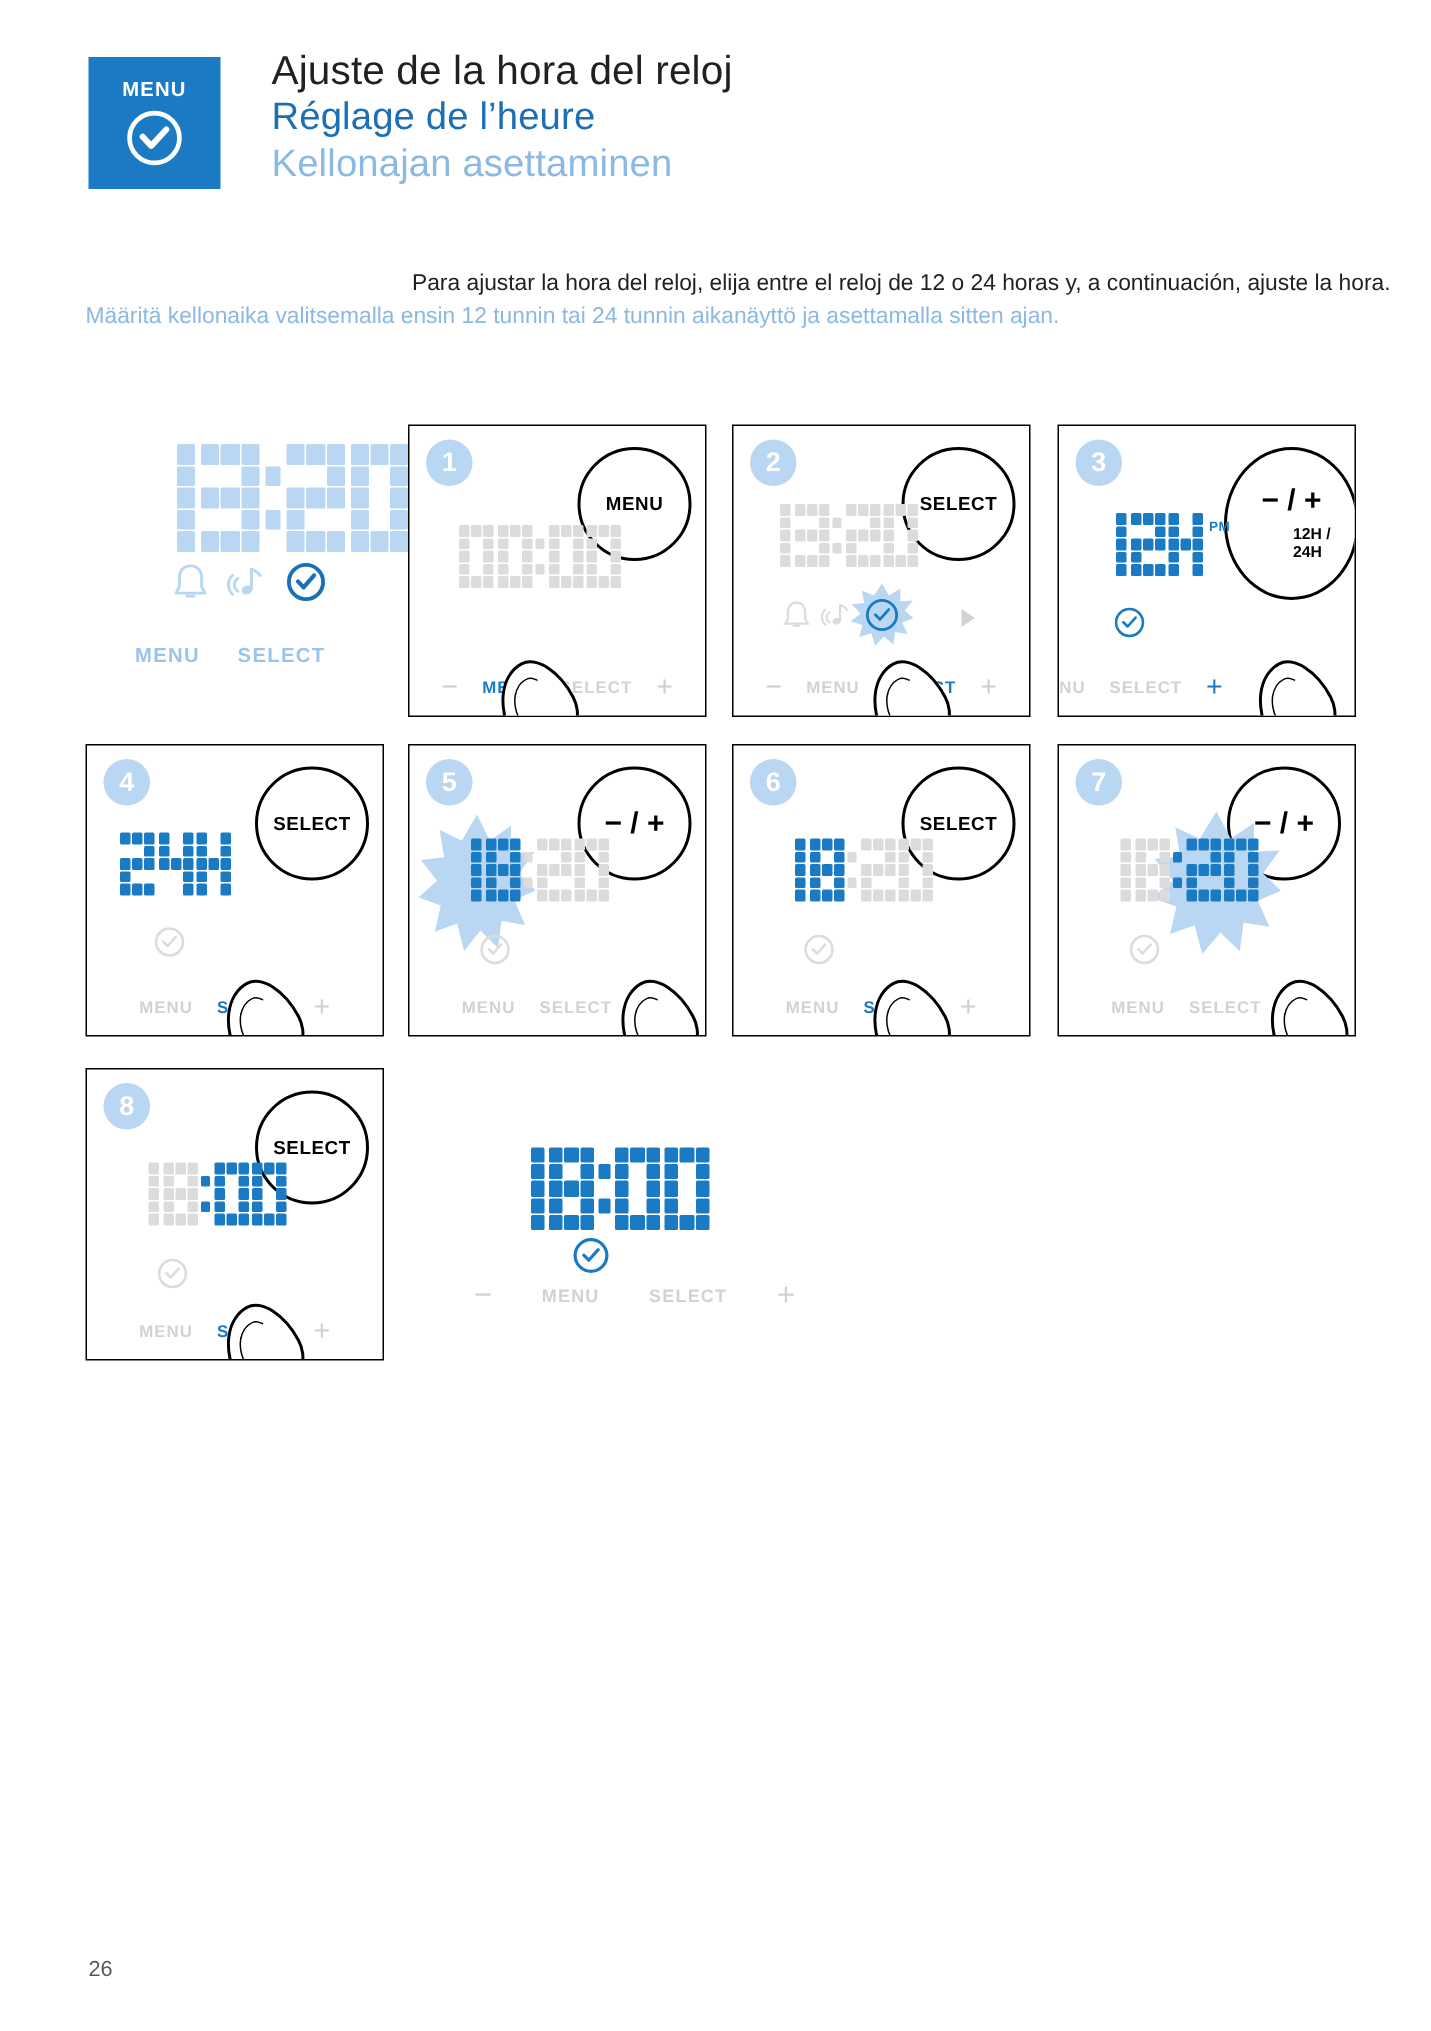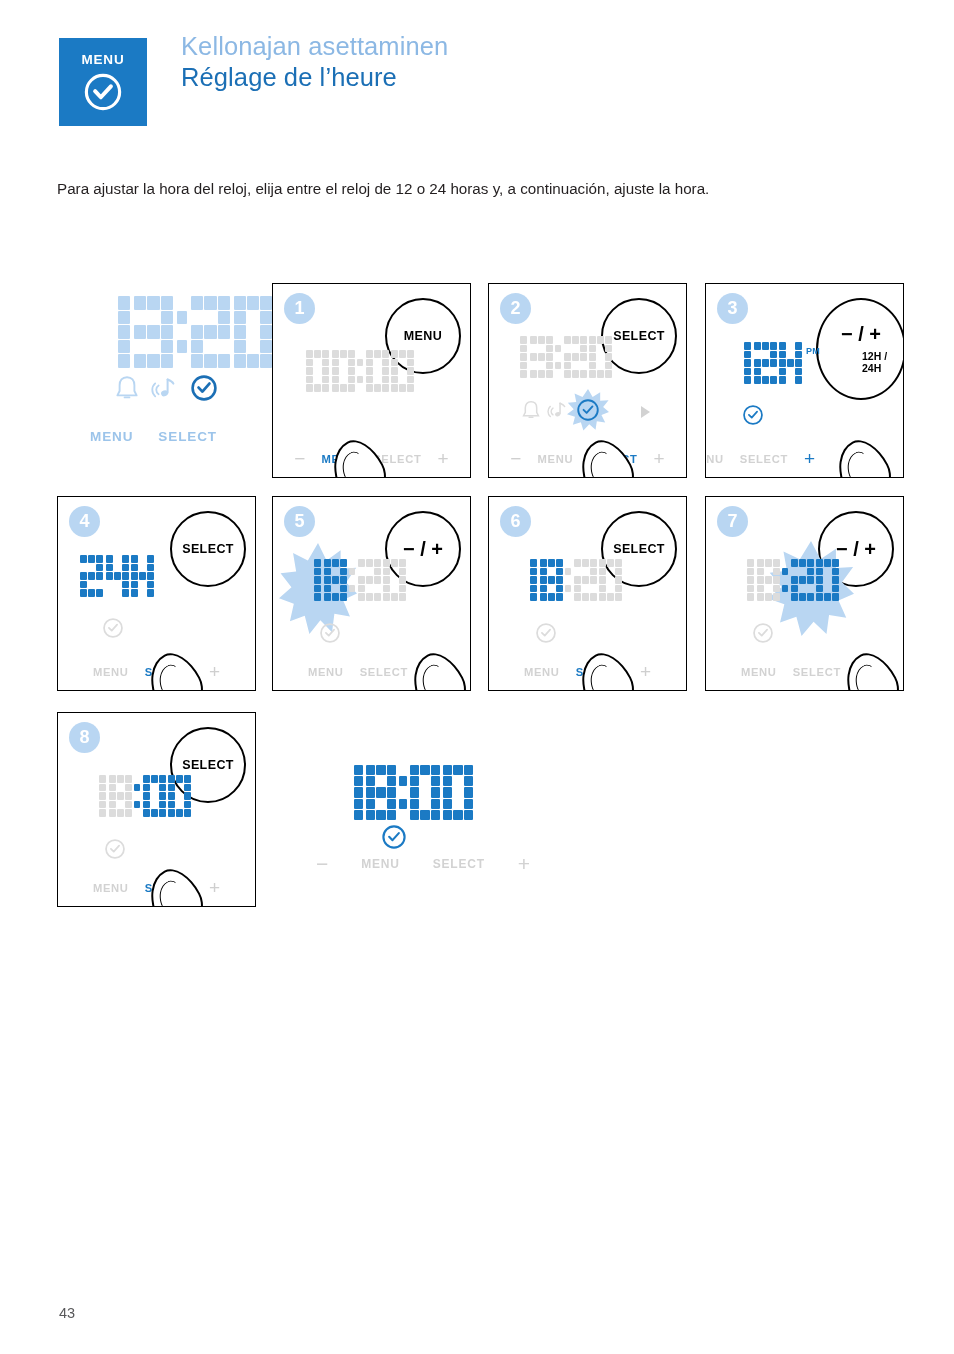--- a/index.html
+++ b/index.html
@@ -20,21 +20,21 @@
   #menu-badge .mb-ico{width:42px;height:42px;margin-top:3px;}
   #titles{position:absolute;left:122px;top:-7px;width:740px;}
   .t-line{line-height:1.2;white-space:nowrap;}
   #title-es{font-size:27px;color:#231f20;letter-spacing:.1px;}
   #title-fi{font-size:25.5px;color:#8cb8e4;letter-spacing:.1px;}
   #title-fr{font-size:25.5px;color:#1b6fb5;letter-spacing:.1px;}
 
   
   #intro{position:absolute;left:57px;top:178px;width:870px;}
   .p-line{font-size:15.2px;line-height:21.5px;white-space:nowrap;}
-  #intro-es{color:#231f20;}
+  #intro-es{color:#231f20;text-align:right;}
   #intro-fi{color:#8cb8e4;}
   #intro-fr{color:#1b6fb5;}
 
   
   .lcd{display:flex;align-items:flex-start;}
   .dig{display:grid;grid-template-columns:repeat(3,1fr);grid-template-rows:repeat(5,1fr);
        gap:1px;position:relative;}
   .dig i{display:block;background:transparent;border-radius:1px;}
   .dig i.on{background:currentColor;}
   .colon{display:grid;grid-template-rows:repeat(5,1fr);gap:1px;}
@@ -98,27 +98,29 @@
 
 <div id="header">
   <div id="menu-badge">
     <div class="mb-text">MENU</div>
     <svg class="mb-ico" viewBox="0 0 48 48">
       <circle cx="24" cy="24" r="19" fill="none" stroke="#fff" stroke-width="3.6"></circle>
       <path d="M15 23 L21.5 30 L33 17.5" fill="none" stroke="#fff" stroke-width="4.6" stroke-linecap="round" stroke-linejoin="round"></path>
     </svg>
   </div>
   <div id="titles">
+    <div class="t-line" id="title-es">Ajuste de la hora del reloj</div>
+    <div class="t-line" id="title-fr">Réglage de l’heure</div>
     <div class="t-line" id="title-fi">Kellonajan asettaminen</div>
-    <div class="t-line" id="title-fr">Réglage de l’heure</div>
   </div>
 </div>
 
 <div id="intro">
   <div class="p-line" id="intro-es">Para ajustar la hora del reloj, elija entre el reloj de 12 o 24 horas y, a continuación, ajuste la hora.</div>
+  <div class="p-line" id="intro-fi">Määritä kellonaika valitsemalla ensin 12 tunnin tai 24 tunnin aikanäyttö ja asettamalla sitten ajan.</div>
 </div>
 
 <div id="big-display">
   <div class="lcd" style="gap: 4px;">
       <span class="dig" style="width: 40px; height: 72px; color: rgb(185, 214, 242);">
         <i></i>
         <i></i>
         <i class="on"></i>
         <i></i>
         <i></i>
@@ -1036,13 +1038,13 @@
     </svg>
   </div>
   <div id="fd-labels">
     <span class="sym">−</span>
     <span class="lb">MENU</span>
     <span class="lb">SELECT</span>
     <span class="sym">+</span>
   </div>
 </div>
 
-<div id="page-no">43</div>
+<div id="page-no">26</div>
 
 </body></html>

